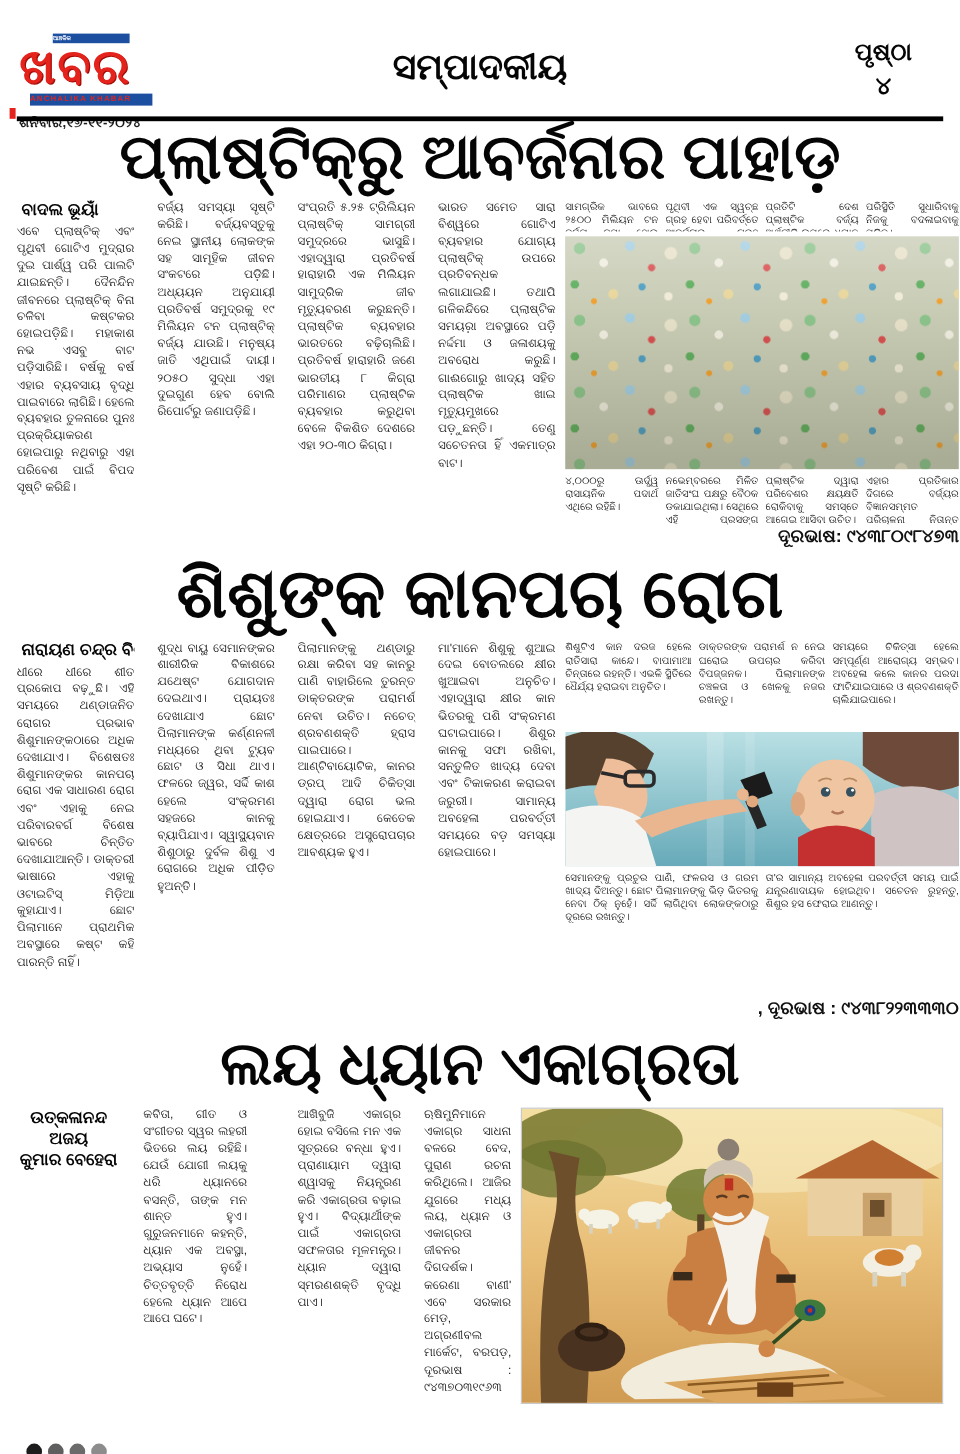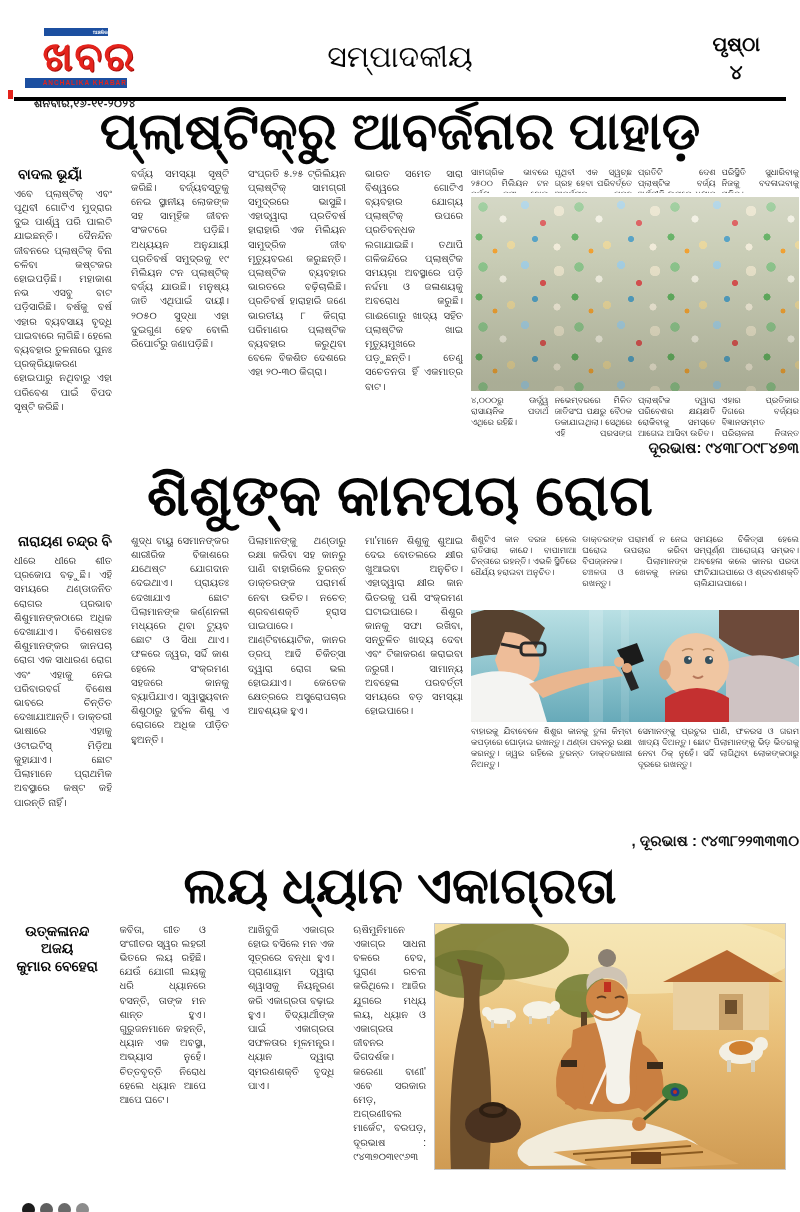--- a/index.html
+++ b/index.html
@@ -1,29 +1,29 @@
 <!DOCTYPE html>
 <html><head>
 <meta charset="utf-8">
 <style>
   html,body{margin:0;padding:0;background:#9a9a9a;}
   .page{position:relative;width:800px;height:1212px;background:#ffffff;overflow:hidden;
         font-family:"Liberation Sans",sans-serif;color:#111;margin:0 auto;}
   
-  .logo{position:absolute;left:16px;top:28px;width:120px;text-align:right;}
+  .logo{position:absolute;left:16px;top:28px;width:120px;text-align:left;}
   .logo-topbar{width:64px;height:8px;background:#1c4fa0;margin:0 auto;color:#ffffff;
                font-size:5px;line-height:8px;font-weight:bold;overflow:hidden;}
   .brand{color:#e4231c;font-size:40px;font-weight:800;line-height:1.0;letter-spacing:2px;
          text-shadow:1px 1px 0 #a00d08;}
   .logo-substrip{width:102px;height:10px;background:#1c4fa0;margin:2px auto 0;color:#e4231c;
                  font-size:6.5px;line-height:10px;font-weight:bold;letter-spacing:1px;overflow:hidden;}
   .logo-mark{position:absolute;left:-8px;top:62px;width:5px;height:9px;background:#e4231c;}
   .edition-date{margin-top:9px;font-size:11px;font-weight:bold;color:#1a1a1a;letter-spacing:.5px;}
   .section-title{position:absolute;left:0;right:0;top:40px;text-align:center;
-                 font-size:30px;font-weight:normal;color:#050505;}
+                 font-size:30px;font-weight:bold;color:#050505;}
   .page-no{position:absolute;right:40px;top:30px;text-align:center;font-size:20px;
            font-weight:bold;line-height:1.4;color:#050505;}
   .rule{position:absolute;left:14px;top:97px;width:772px;height:4px;background:#000;}
   
   .article{position:absolute;left:14px;width:772px;}
   .headline{text-align:center;font-weight:800;color:#050505;margin:0;line-height:1.05;
             letter-spacing:0px;}
   .hl-1{font-size:52px;margin-bottom:8px;}
   .hl-2{font-size:57px;margin-bottom:8px;}
   .hl-3{font-size:50px;margin-bottom:10px;}
@@ -162,22 +162,22 @@
             <path d="M50,38 L30,34" stroke="#2a2a2a" stroke-width="3"></path>
             <path d="M0,66 q36,-12 64,6 l12,40 h-76 z" fill="#f4f4f2"></path>
             <path d="M58,74 q44,-18 86,-18 l8,10 q-44,6 -80,22 z" fill="#e9b68f"></path>
             <path d="M146,40 l20,-7 7,18 -18,7 z" fill="#1b1b1b"></path>
             <path d="M158,54 l10,24 -8,3 -10,-23 z" fill="#262626"></path>
             <circle cx="148" cy="52" r="5" fill="#e9b68f"></circle>
             <circle cx="156" cy="58" r="5" fill="#e2a87e"></circle>
           </svg>
         </div>
         <div class="strip" style="height:104px;">
-          <div class="stripcol">ବାହାରକୁ ଯିବାବେଳେ ଶିଶୁର କାନକୁ ତୁଳା କିମ୍ବା କପଡ଼ାରେ ଘୋଡ଼ାଇ ରଖନ୍ତୁ। ଥଣ୍ଡା ପବନରୁ ରକ୍ଷା କରନ୍ତୁ। ଜ୍ୱର ରହିଲେ ତୁରନ୍ତ ଡାକ୍ତରଖାନା ନିଅନ୍ତୁ।</div>
           <div class="stripcol">ସେମାନଙ୍କୁ ପ୍ରଚୁର ପାଣି, ଫଳରସ ଓ ଗରମ ଖାଦ୍ୟ ଦିଅନ୍ତୁ। ଛୋଟ ପିଲାମାନଙ୍କୁ ଭିଡ଼ ଭିତରକୁ ନେବା ଠିକ୍ ନୁହେଁ। ସର୍ଦ୍ଦି ଲାଗିଥିବା ଲୋକଙ୍କଠାରୁ ଦୂରରେ ରଖନ୍ତୁ।</div>
+          <div class="stripcol">ତା'ର ସାମାନ୍ୟ ଅବହେଳା ପରବର୍ତ୍ତୀ ସମୟ ପାଇଁ ଯନ୍ତ୍ରଣାଦାୟକ ହୋଇଥିବ। ସଚେତନ ରୁହନ୍ତୁ, ଶିଶୁର ହସ ଫେରାଇ ଆଣନ୍ତୁ।</div>
         </div>
         <div class="phone">, ଦୂରଭାଷ : ୯୪୩୮୨୨୩୩୩୦</div>
       </div>
     </div>
   </div>
 
   <div class="article" style="top:860px;">
     <h1 class="headline hl-3">ଲୟ ଧ୍ୟାନ ଏକାଗ୍ରତା</h1>
     <div class="body-flex">
       <div class="colwrap" style="width:412px;">

